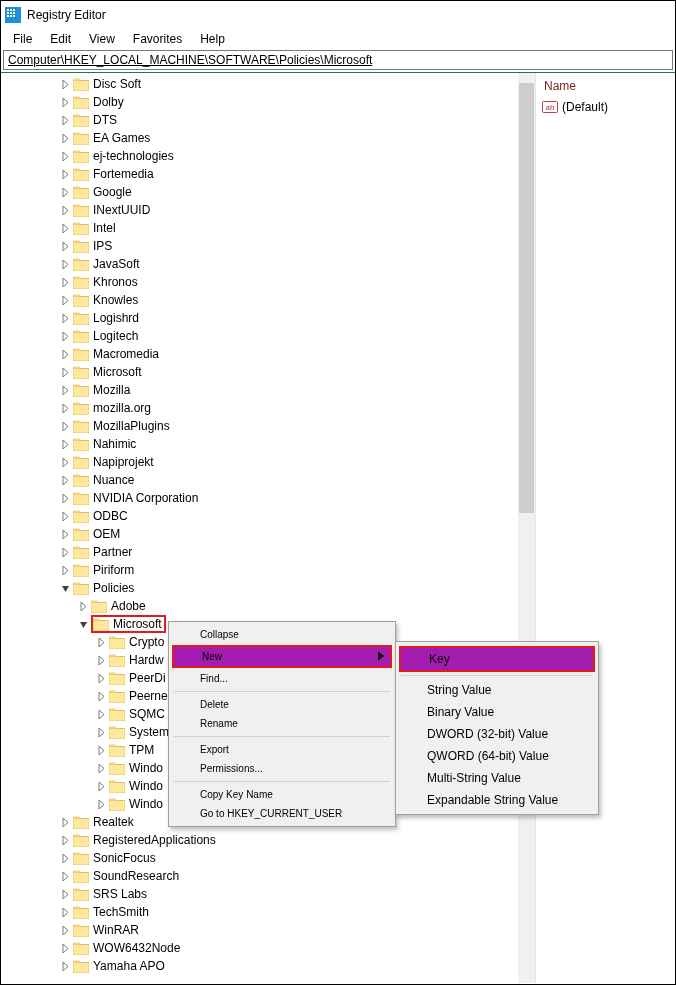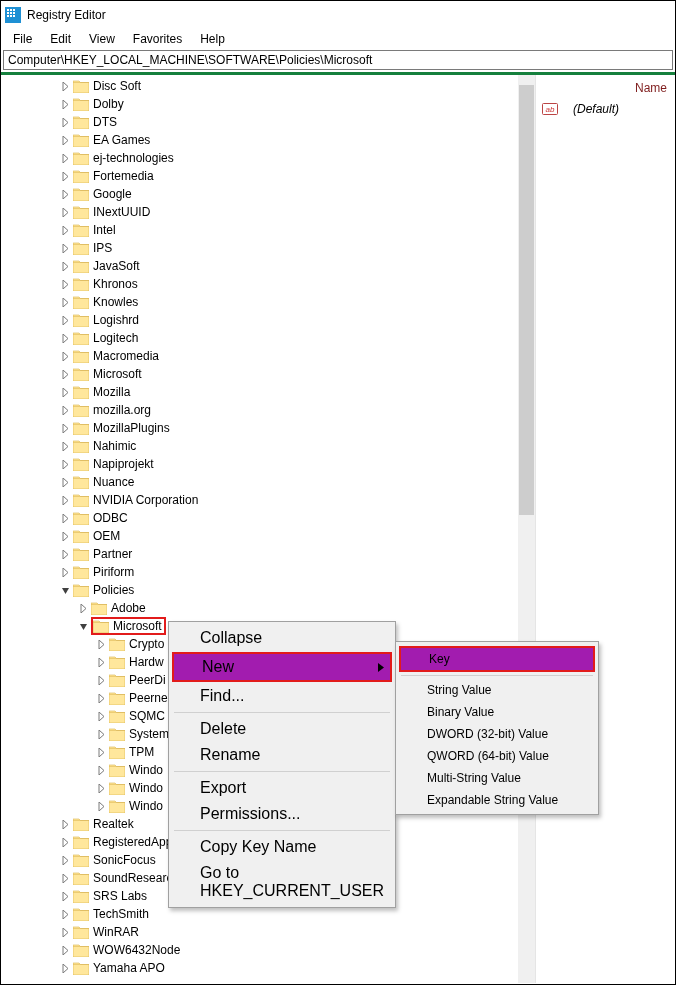--- a/index.html
+++ b/index.html
@@ -40,26 +40,26 @@
     cursor: default;
   }
   .addressbar {
     height: 20px;
     border: 1px solid #7a7a7a;
     margin: 1px 2px 2px 2px;
     padding: 1px 4px;
     display: flex;
     align-items: center;
     background: #fff;
+    text-decoration: underline;
   }
   .content {
     display: flex;
     height: calc(985px - 28px - 20px - 26px);
-    border-top: 3px solid #15803d;
-    text-align: right;
+    border-top: 1px solid #15803d;
   }
   .tree-pane {
     width: 535px;
     position: relative;
     border-right: 1px solid #e5e5e5;
     overflow: hidden;
   }
   .tree-scroll {
     position: absolute;
     right: 0; top: 0; bottom: 0;
@@ -114,38 +114,37 @@
     padding: 2px 6px;
   }
   .col-header {
     font-weight: normal;
     padding: 4px 2px;
     color: #7f1d1d;
   }
   .value-row {
     display: flex;
     align-items: center;
-    gap: 15px;
+    gap: 4px;
     padding: 2px 0;
-    font-style: italic;
   }
   .ab-icon {
     width: 16px; height: 16px;
     display: inline-flex;
     align-items:center;
     justify-content:center;
   }
   
   .context-menu {
     position: absolute;
     background: #f0f0f0;
     border: 1px solid #a0a0a0;
     box-shadow: 2px 3px 4px rgba(0,0,0,0.25);
     padding: 3px;
-    font-size: 16px;
+    font-size: 10px;
     z-index: 50;
   }
   .cm-item {
     padding: 4px 20px 4px 28px;
     position: relative;
     cursor: default;
   }
   .cm-sep {
     height: 1px;
     background: #d0d0d0;

